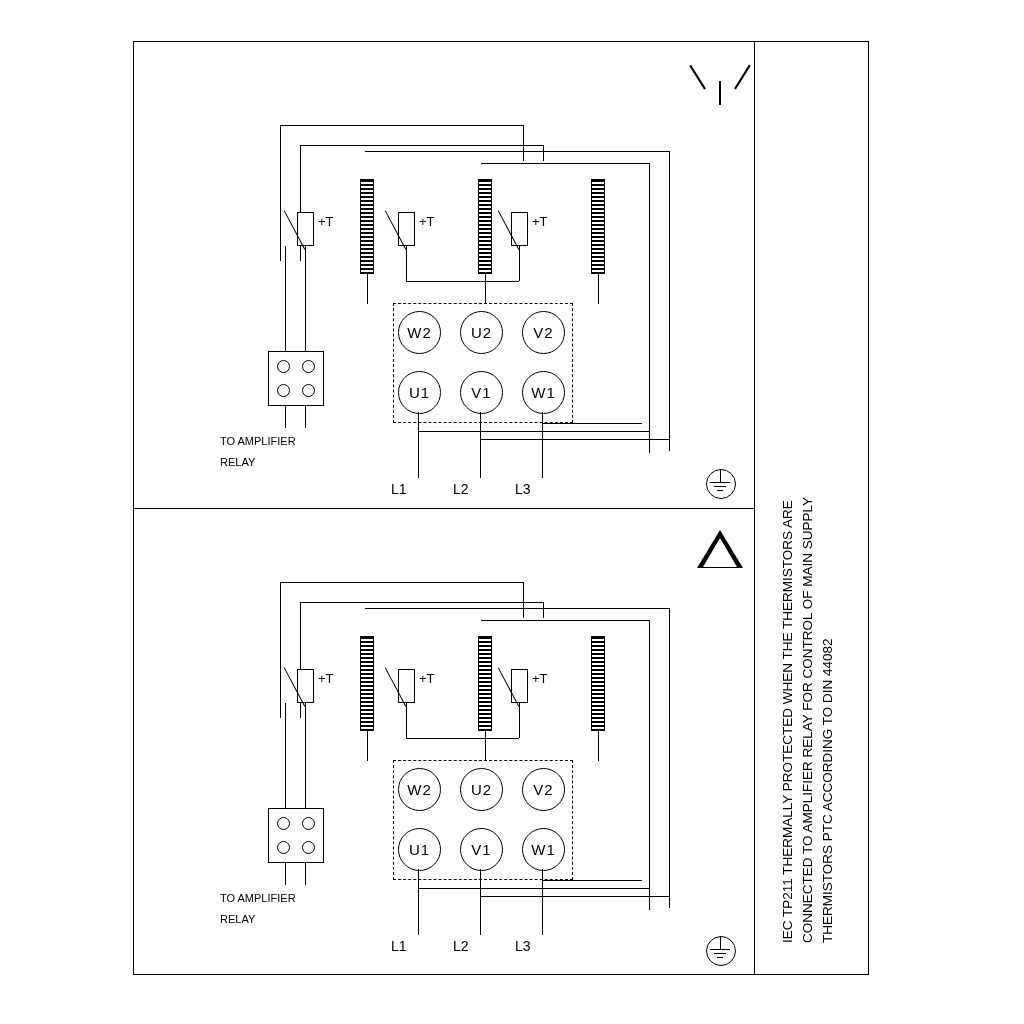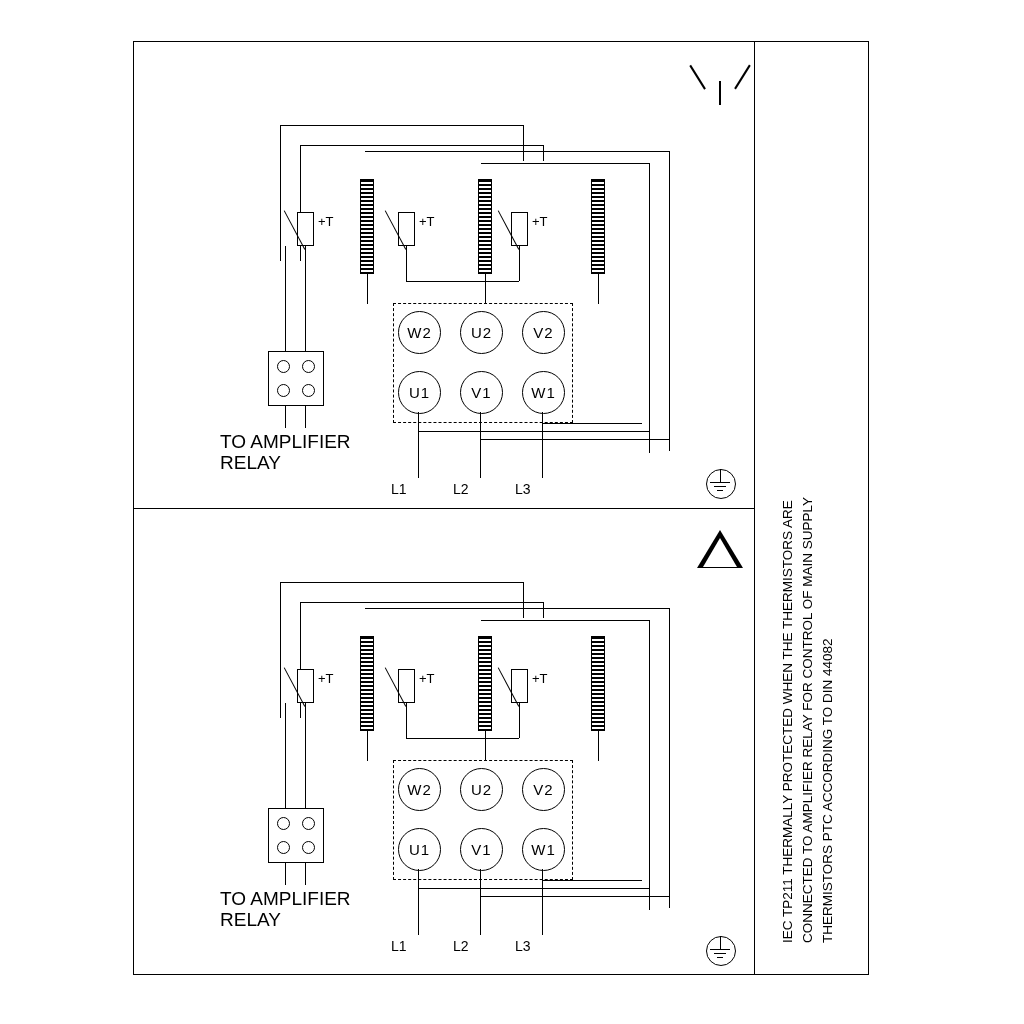--- a/index.html
+++ b/index.html
@@ -32,21 +32,21 @@
 
   .term{position:absolute;width:41px;height:41px;border:1.4px solid #000;border-radius:50%;
         background:#fff;display:flex;align-items:center;justify-content:center;
         font-size:15px;letter-spacing:1px;}
 
   .dashbox{position:absolute;border:1.2px dashed #000;box-sizing:border-box;}
 
   .connbox{position:absolute;width:56px;height:55px;border:1.4px solid #000;box-sizing:border-box;background:#fff;}
   .connbox .dot{position:absolute;width:11px;height:11px;border:1.2px solid #000;border-radius:50%;background:#fff;}
 
-  .txt{position:absolute;font-size:19px;line-height:17px;white-space:pre;}
+  .txt{position:absolute;font-size:11px;line-height:17px;white-space:pre;}
   .phase{position:absolute;font-size:14px;}
 
   
   .earth{position:absolute;width:44px;height:34px;}
   .earth .circ{position:absolute;left:6px;top:4px;width:28px;height:28px;border:1.3px solid #000;border-radius:50%;}
   .earth .stem{position:absolute;left:19.5px;top:4px;width:1.3px;height:13px;background:#000;}
   .earth .b1{position:absolute;left:10px;top:17px;width:20px;height:1.3px;background:#000;}
   .earth .b2{position:absolute;left:14px;top:21px;width:12px;height:1.3px;background:#000;}
   .earth .b3{position:absolute;left:17px;top:25px;width:6px;height:1.3px;background:#000;}
 

